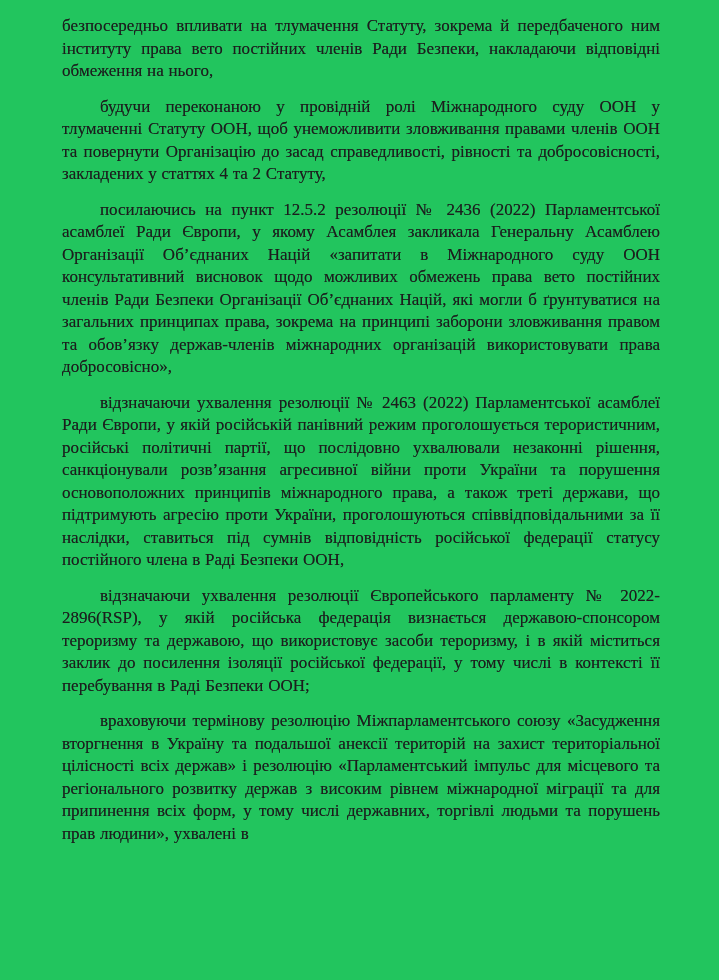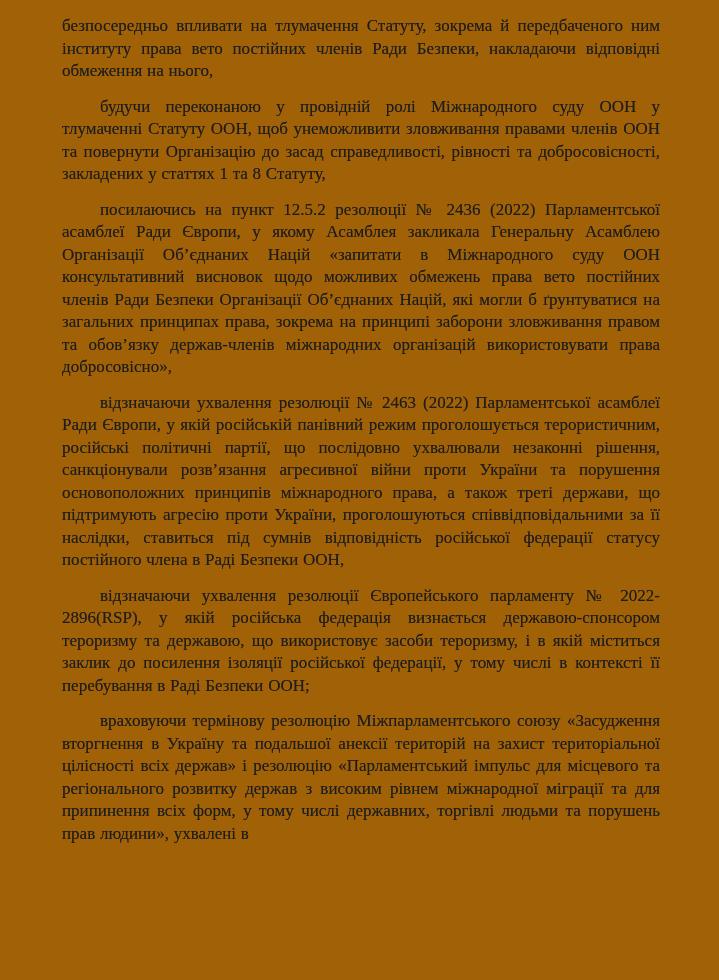--- a/index.html
+++ b/index.html
@@ -5,21 +5,21 @@
   html, body {
     margin: 0;
     padding: 0;
     background: #ffffff;
   }
   .page {
     position: relative;
     width: 719px;
     height: 980px;
     box-sizing: border-box;
-    background: #a16207;
+    background: #22c55e;
     overflow: hidden;
     padding: 15px 59px 12px 62px;
   }
   .text-block {
     width: 598px;
   }
   p.doc-par {
     margin: 0 0 13px 0;
     font-family: "Liberation Serif", "DejaVu Serif", serif;
     font-size: 17px;
@@ -34,19 +34,19 @@
   p.doc-par.continuation {
     text-indent: 0;
   }
 </style>
 </head>
 <body>
 
 <div class="page">
   <div class="text-block">
     <p class="doc-par continuation">безпосередньо впливати на тлумачення Статуту, зокрема й передбаченого ним інституту права вето постійних членів Ради Безпеки, накладаючи відповідні обмеження на нього,</p>
-    <p class="doc-par">будучи переконаною у провідній ролі Міжнародного суду ООН у тлумаченні Статуту ООН, щоб унеможливити зловживання правами членів ООН та повернути Організацію до засад справедливості, рівності та добросовісності, закладених у статтях 1 та 8 Статуту,</p>
+    <p class="doc-par">будучи переконаною у провідній ролі Міжнародного суду ООН у тлумаченні Статуту ООН, щоб унеможливити зловживання правами членів ООН та повернути Організацію до засад справедливості, рівності та добросовісності, закладених у статтях 4 та 2 Статуту,</p>
     <p class="doc-par">посилаючись на пункт 12.5.2 резолюції №&nbsp;2436 (2022) Парламентської асамблеї Ради Європи, у якому Асамблея закликала Генеральну Асамблею Організації Об’єднаних Націй «запитати в Міжнародного суду ООН консультативний висновок щодо можливих обмежень права вето постійних членів Ради Безпеки Організації Об’єднаних Націй, які могли б ґрунтуватися на загальних принципах права, зокрема на принципі заборони зловживання правом та обов’язку держав-членів міжнародних організацій використовувати права добросовісно»,</p>
     <p class="doc-par">відзначаючи ухвалення резолюції №&nbsp;2463 (2022) Парламентської асамблеї Ради Європи, у якій російській панівний режим проголошується терористичним, російські політичні партії, що послідовно ухвалювали незаконні рішення, санкціонували розв’язання агресивної війни проти України та порушення основоположних принципів міжнародного права, а також треті держави, що підтримують агресію проти України, проголошуються співвідповідальними за її наслідки, ставиться під сумнів відповідність російської федерації статусу постійного члена в Раді Безпеки ООН,</p>
     <p class="doc-par">відзначаючи ухвалення резолюції Європейського парламенту №&nbsp;2022-2896(RSP), у якій російська федерація визнається державою-спонсором тероризму та державою, що використовує засоби тероризму, і в якій міститься заклик до посилення ізоляції російської федерації, у тому числі в контексті її перебування в Раді Безпеки ООН;</p>
     <p class="doc-par">враховуючи термінову резолюцію Міжпарламентського союзу «Засудження вторгнення в Україну та подальшої анексії територій на захист територіальної цілісності всіх держав» і резолюцію «Парламентський імпульс для місцевого та регіонального розвитку держав з високим рівнем міжнародної міграції та для припинення всіх форм, у тому числі державних, торгівлі людьми та порушень прав людини», ухвалені в</p>
   </div>
 </div>
 
 </body></html>

